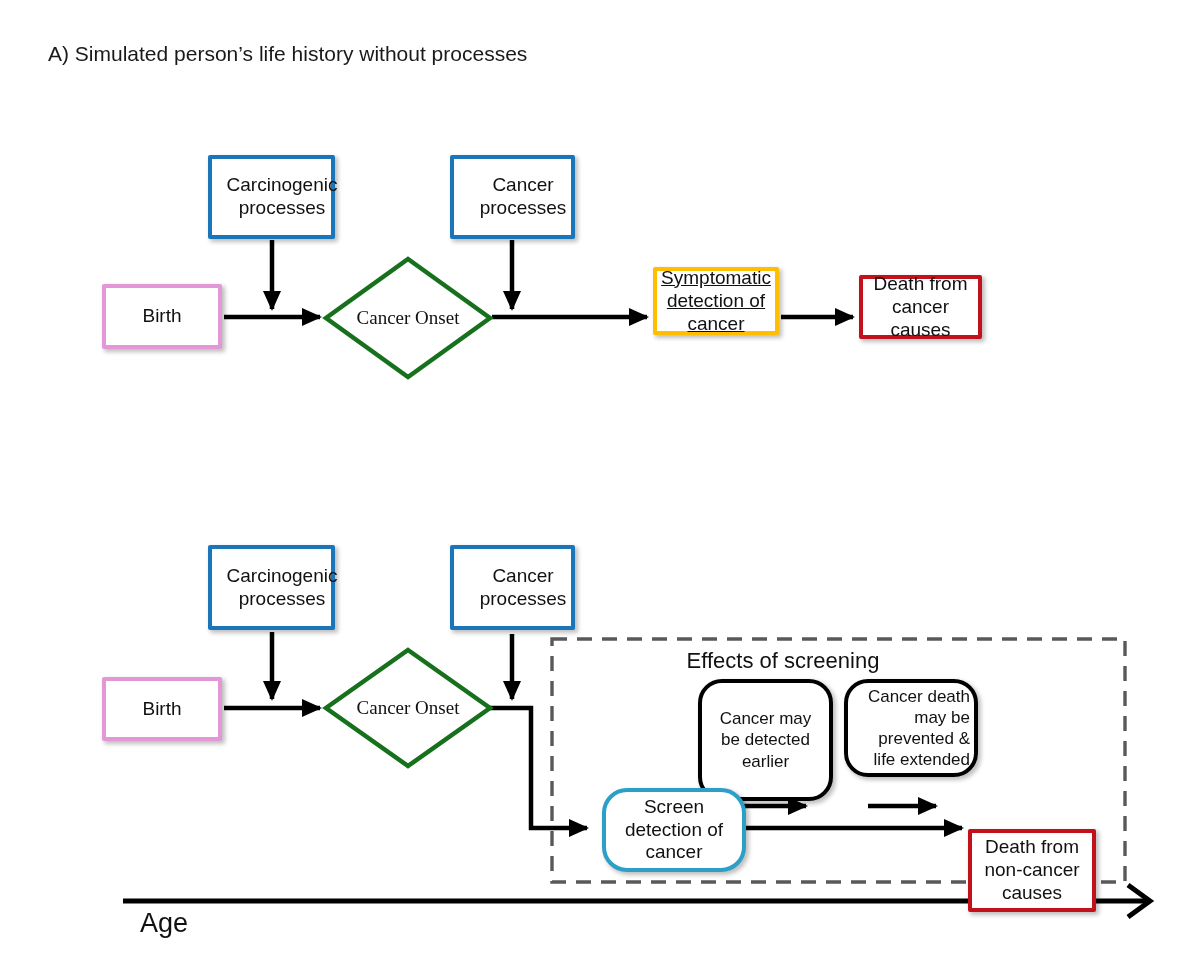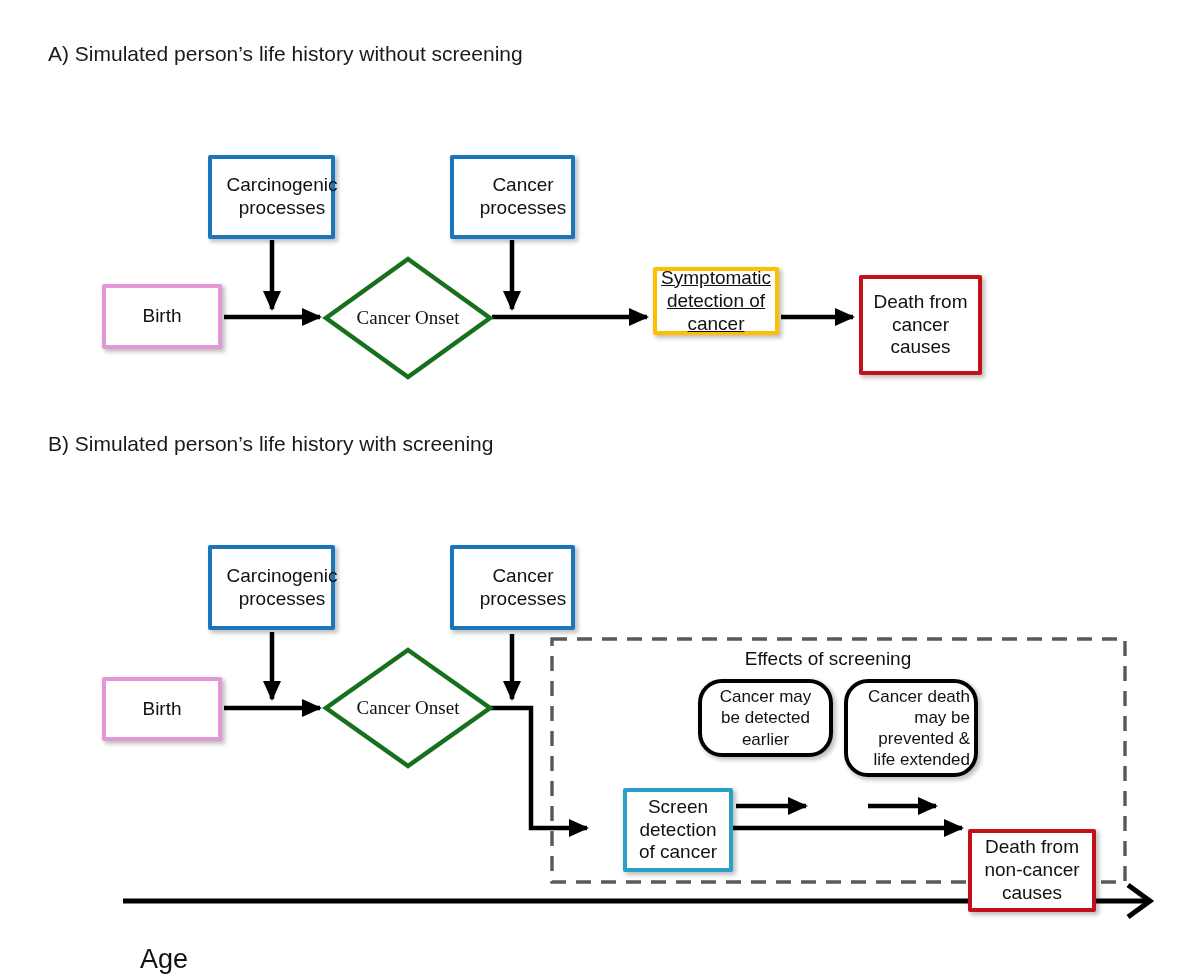--- a/index.html
+++ b/index.html
@@ -24,24 +24,24 @@
   .b-teal{border-color:var(--c-teal);}
   .rounded{
     border:4px solid var(--c-black);border-radius:24px;font-size:17px;line-height:1.25;
     box-shadow:2.5px 2.5px 4px rgba(0,0,0,0.25);
   }
   .diamond-label{
     position:absolute;width:120px;height:48px;display:flex;align-items:center;justify-content:center;
     text-align:center;font-size:19px;line-height:1.21;background:transparent;font-family:Liberation Serif, serif;
   }
   .effects-label{
-    position:absolute;left:678px;top:648px;width:300px;text-align:center;font-size:19px;color:#111;
+    position:absolute;left:633px;top:648px;width:300px;text-align:center;font-size:22px;color:#111;
   }
   .age-label{
-    position:absolute;left:140px;top:908px;font-size:27px;color:#111;margin-top:36px;
+    position:absolute;left:140px;top:908px;font-size:27px;color:#111;
   }
   svg .arrow{stroke:#000;stroke-width:4.5;fill:none;}
   svg .diamond{fill:#ffffff;stroke:var(--c-green);stroke-width:4.5;stroke-linejoin:miter;}
   svg .dashedbox{fill:none;stroke:var(--c-dash_gray);stroke-width:3.4;stroke-dasharray:15 10;}
   svg .axisline{stroke:#000;stroke-width:5;fill:none;}
 </style>
 </head>
 <body>
 
 <div class="canvas">
@@ -68,39 +68,38 @@
     <polyline class="arrow" points="490,708 531,708 531,828 587,828" marker-end="url(#ah)"></polyline>
     <polygon class="diamond" points="408,650 490,708 408,766 326,708"></polygon>
     <line class="arrow" x1="736" y1="806" x2="806" y2="806" marker-end="url(#ah)"></line>
     <line class="arrow" x1="868" y1="806" x2="936" y2="806" marker-end="url(#ah)"></line>
     <line class="arrow" x1="721" y1="828" x2="962" y2="828" marker-end="url(#ah)"></line>
 
     <line class="axisline" x1="123" y1="901" x2="1146" y2="901"></line>
     <polyline class="axisline" points="1128,885 1150,901 1128,917"></polyline>
   </svg>
 
-  <div class="title" style="left:48px;top:42px;">A) Simulated person’s life history without screening</div>
+  <div class="title" style="left:48px;top:42px;">A) Simulated person’s life history without processes</div>
 
   <div class="box b-blue" style="left:208px;top:155px;width:127px;height:84px;">Carcinogenic processes</div>
   <div class="box b-blue" style="left:450px;top:155px;width:125px;height:84px;">Cancer processes</div>
   <div class="box b-pink" style="left:102px;top:284px;width:120px;height:65px;">Birth</div>
   <div class="diamond-label" style="left:348px;top:294px;">Cancer Onset</div>
   <div class="box b-gold" style="left:653px;top:267px;width:126px;height:68px;text-decoration:underline;">Symptomatic detection of cancer</div>
-  <div class="box b-red" style="left:859px;top:275px;width:123px;height:100px;">Death from cancer causes</div>
+  <div class="box b-red" style="left:859px;top:275px;width:123px;height:64px;">Death from cancer causes</div>
 
-  <div class="title" style="left:48px;top:432px;">B) Simulated person’s life history with screening</div>
 
   <div class="box b-blue" style="left:208px;top:545px;width:127px;height:85px;">Carcinogenic processes</div>
   <div class="box b-blue" style="left:450px;top:545px;width:125px;height:85px;">Cancer processes</div>
   <div class="box b-pink" style="left:102px;top:677px;width:120px;height:64px;">Birth</div>
   <div class="diamond-label" style="left:348px;top:684px;">Cancer Onset</div>
 
   <div class="effects-label">Effects of screening</div>
 
-  <div class="box rounded" style="left:698px;top:679px;width:135px;height:78px;padding:18px 14px;">Cancer may be detected earlier</div>
+  <div class="box rounded" style="left:698px;top:679px;width:135px;height:122px;padding:18px 14px;">Cancer may be detected earlier</div>
   <div class="box rounded" style="left:844px;top:679px;width:134px;height:98px;padding:2px 4px;text-align:right;">Cancer death may be prevented &amp; life extended</div>
 
-  <div class="box b-teal" style="left:623px;top:788px;width:110px;height:84px;">Screen detection of cancer</div>
+  <div class="box b-teal" style="left:602px;top:788px;width:144px;height:84px;border-radius:25px;">Screen detection of cancer</div>
   <div class="box b-red" style="left:968px;top:787px;width:128px;height:83px;margin-top:42px;">Death from non-cancer causes</div>
 
   <div class="age-label">Age</div>
 
 </div>
 
 </body></html>

